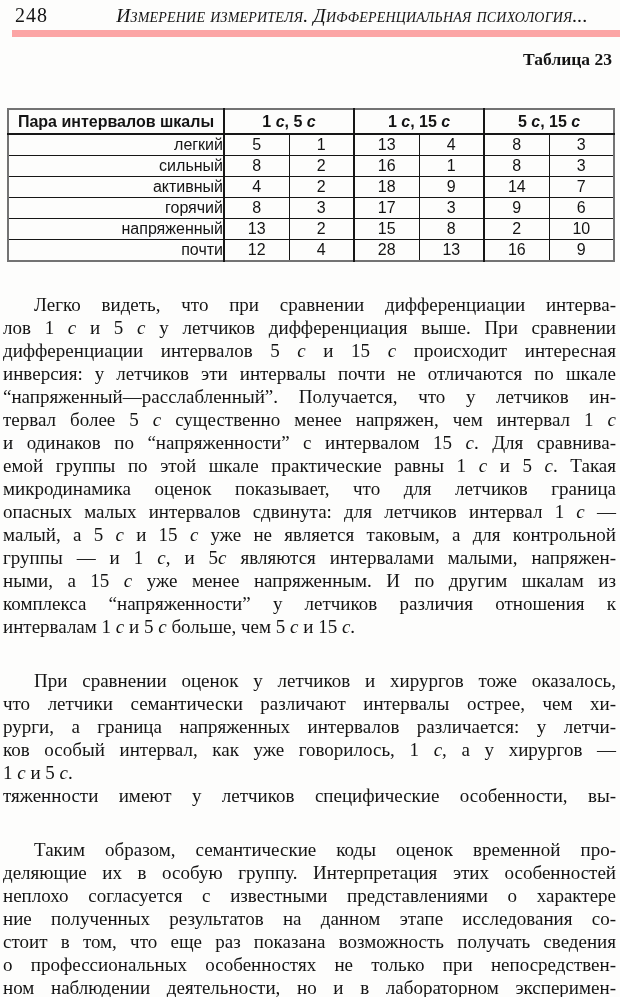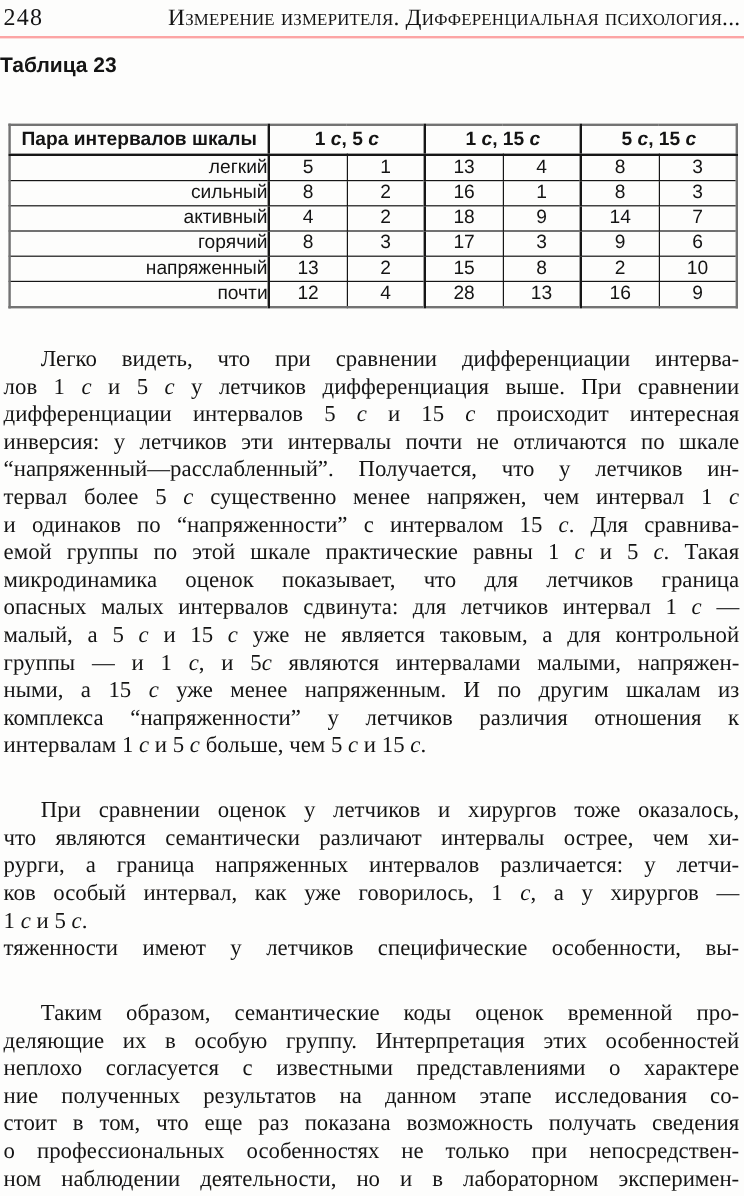--- a/index.html
+++ b/index.html
@@ -9,40 +9,42 @@
     background:#fdfdfc;
     color:#141414;
     overflow:hidden;
     box-sizing:border-box;
     font-family:"Liberation Serif","DejaVu Serif",serif;
   }
   
   .running-header{
     display:flex;align-items:baseline;
     padding:3px 3px 2px 3px;
-    border-bottom:2px solid #fca5a5;
-    height:25px;box-sizing:content-box;
+    border-bottom:7px solid #fca5a5;
+    height:25px;box-sizing:content-box;margin-left:12px;
   }
   .page-num{
     font-size:20px;line-height:24px;
     width:72px;flex:0 0 auto;
     letter-spacing:1px;
   }
   .running-title{
     flex:1 1 auto;
-    text-align:right;
+    text-align:center;
+    font-style:italic;
     font-variant:small-caps;
     font-size:19.5px;line-height:24px;
     white-space:nowrap;
     letter-spacing:.2px;
   }
   
   .table-caption{
     margin:11px 8px 0 0;
-    font-family:Liberation Sans, sans-serif;
+    text-align:right;
+    font-family:Liberation Serif, serif;
     font-weight:bold;
     font-size:17.5px;line-height:22px;
   }
   
   .data-table{
     border-collapse:collapse;
     table-layout:fixed;
     width:606px;
     margin:38px 0 0 7px;
     border:2px solid #737373;
@@ -193,21 +195,21 @@
         <div class="line">микродинамика оценок показывает, что для летчиков граница</div>
         <div class="line">опасных малых интервалов сдвинута: для летчиков интервал 1 <i>с</i> —</div>
         <div class="line">малый, а 5 <i>с</i> и 15 <i>с</i> уже не является таковым, а для контрольной</div>
         <div class="line">группы — и 1 <i>с</i>,  и 5<i>с</i> являются интервалами малыми, напряжен-</div>
         <div class="line">ными, а 15 <i>с</i> уже менее напряженным. И по другим шкалам из</div>
         <div class="line">комплекса “напряженности” у летчиков различия отношения к</div>
         <div class="line nojust">интервалам 1 <i>с</i> и 5 <i>с</i> больше, чем 5 <i>с</i> и 15 <i>с</i>.</div>
       </div>
       <div class="paragraph">
         <div class="line indent">При сравнении оценок у летчиков и хирургов тоже оказалось,</div>
-        <div class="line">что являются семантически различают интервалы острее, чем хи-</div>
+        <div class="line">что летчики семантически различают интервалы острее, чем хи-</div>
         <div class="line">рурги, а граница напряженных интервалов различается: у летчи-</div>
         <div class="line">ков  особый интервал, как уже говорилось,  1 <i>с</i>, а у хирургов —</div>
         <div class="line nojust">1 <i>с</i> и 5 <i>с</i>.</div>
       </div>
       <div class="paragraph">
         <div class="line">тяженности имеют у летчиков специфические особенности, вы-</div>
         <div class="line indent">Таким образом, семантические коды оценок временной про-</div>
         <div class="line">деляющие их в особую группу. Интерпретация этих особенностей</div>
         <div class="line">неплохо согласуется с известными представлениями о характере</div>
         <div class="line">ние полученных результатов на данном этапе исследования со-</div>

